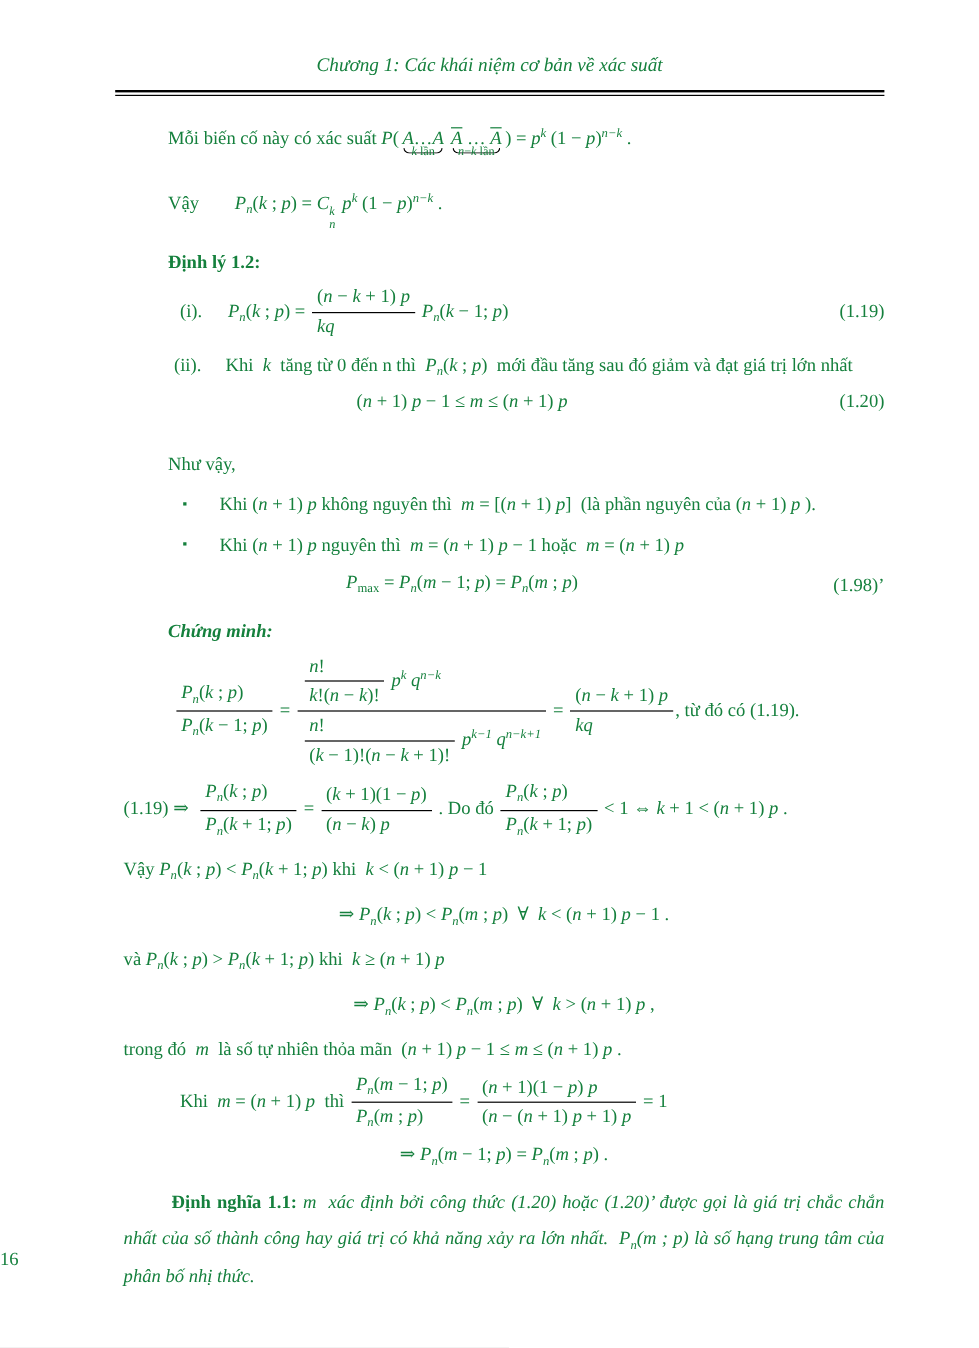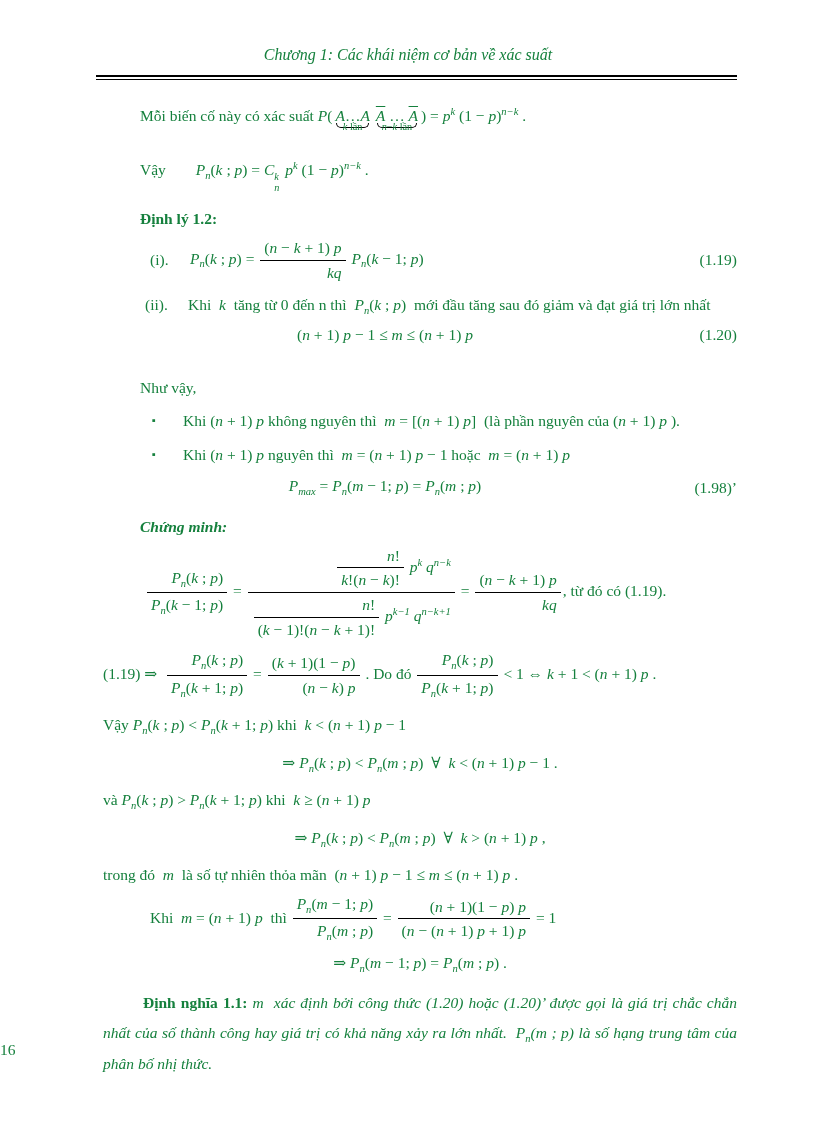--- a/index.html
+++ b/index.html
@@ -28,23 +28,23 @@
   .indent1{ margin-left:37px; }
   .bold{ font-weight:bold; }
   .boldit{ font-weight:bold; font-style:italic; }
   .gap{ display:inline-block; width:26px; }
 
   
   .r{ font-style:normal; }
   .i{ font-style:italic; }
   .sub{ font-size:68%; font-style:italic; vertical-align:-0.35em; }
   .sup{ font-size:68%; font-style:italic; vertical-align:0.55em; }
-  .subr{ font-size:68%; vertical-align:-0.35em;font-style:italic; }
+  .subr{ font-size:68%; vertical-align:-0.35em; }
   .ol{ font-style:italic; text-decoration:overline; }
-  .frac{ display:inline-block; vertical-align:middle; text-align:right; margin:0 2px; }
+  .frac{ display:inline-block; vertical-align:middle; text-align:left; margin:0 2px; }
   .frac > .num{ display:block; border-bottom:1px solid #000; padding:0 4px 1px 4px; }
   .frac > .den{ display:block; padding:1px 4px 0 4px; }
   .ss{ display:inline-flex; flex-direction:column; align-items:flex-start;
        font-size:66%; line-height:1.1; font-style:italic; vertical-align:-0.45em; margin-right:2px;}
   .ubwrap{ position:relative; display:inline-block; margin:0 3px; }
   .ubrace{ position:absolute; left:1px; right:1px; top:1.12em; height:4px;
            border-left:1px solid #000; border-right:1px solid #000; border-bottom:1px solid #000;
            border-radius:0 0 6px 6px; }
   .ublabel{ position:absolute; left:50%; transform:translateX(-50%); top:1.42em;
             font-size:66%; white-space:nowrap; }

